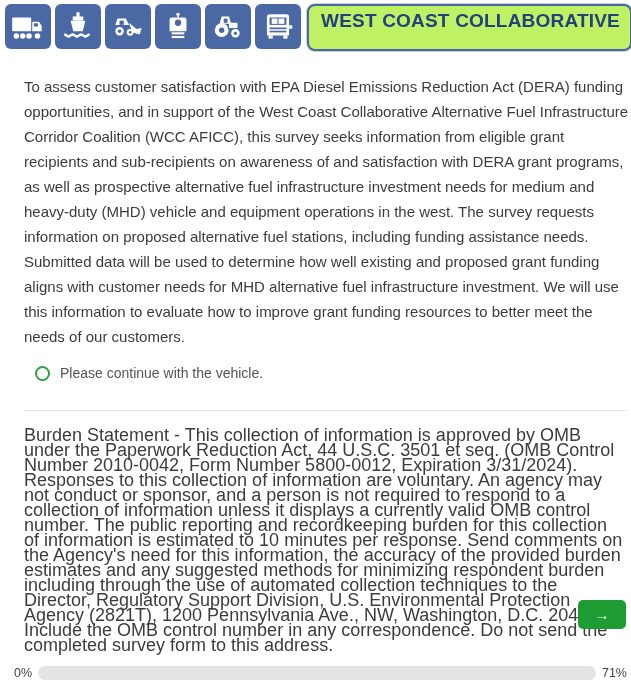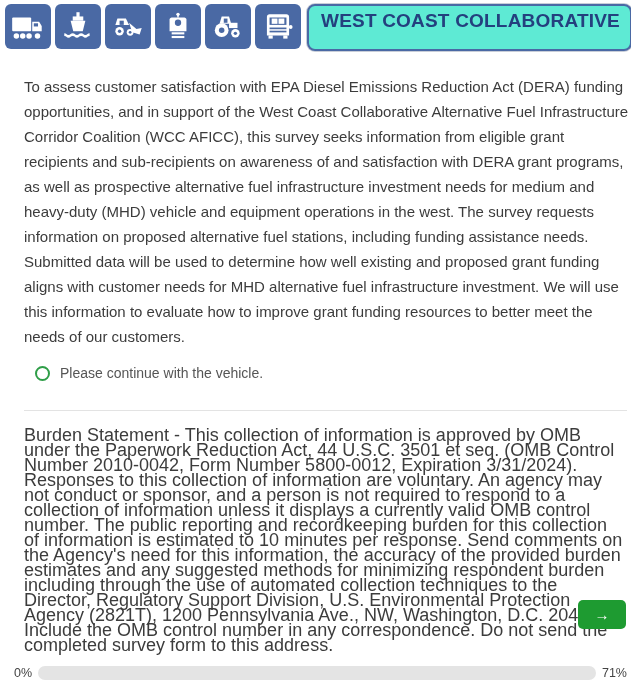--- a/index.html
+++ b/index.html
@@ -33,21 +33,21 @@
     align-items: center;
     justify-content: center;
   }
   .tile svg { width: 38px; height: 38px; fill: #ffffff; }
   .logo-box {
     margin-left: 6px;
     flex: 1;
     border: 2px solid #4a69a4;
     box-shadow: 0 0 0 1px #c9ced8;
     border-radius: 8px;
-    background: #5eead4;
+    background: #bef264;
     padding: 3px 10px 18px 12px;
     display: flex;
     flex-direction: column;
     justify-content: center;
   }
   .logo-title {
     font-size: 19px;
     font-weight: bold;
     letter-spacing: 0.2px;
     color: #24407e;

